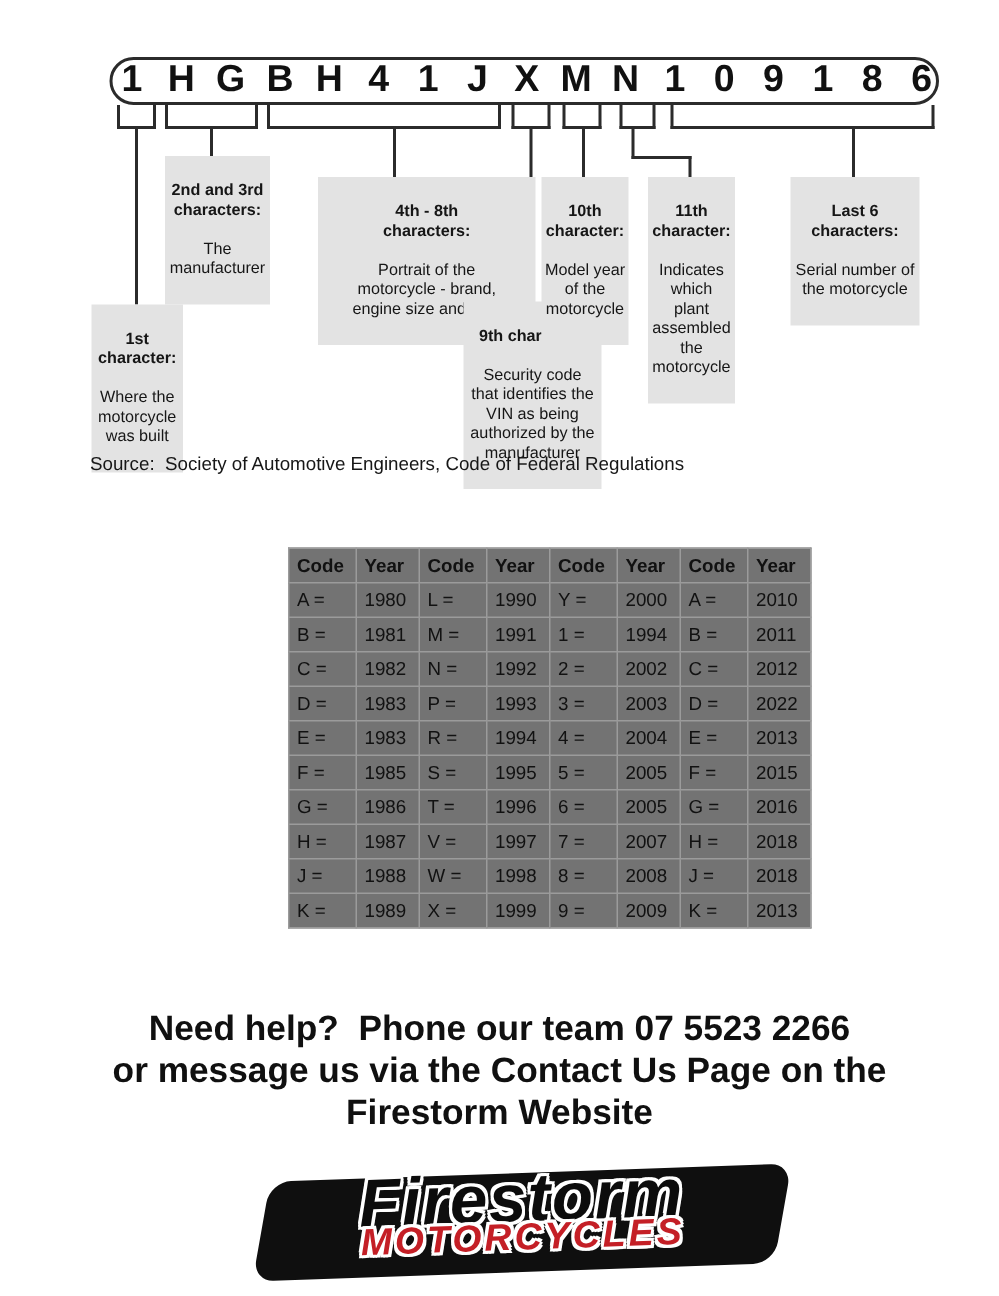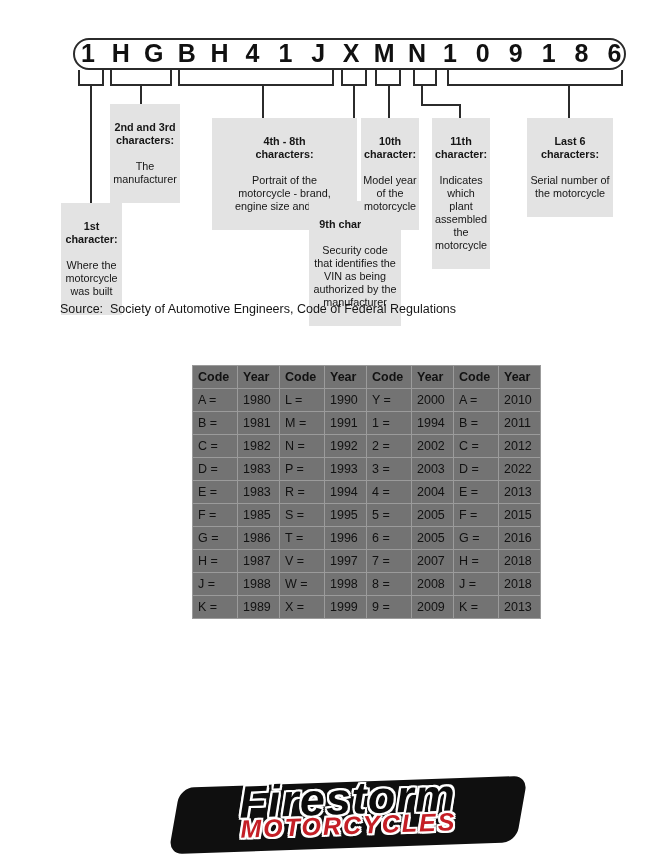--- a/index.html
+++ b/index.html
@@ -254,20 +254,23 @@
           <td>X =</td>
           <td>1999</td>
           <td>9 =</td>
           <td>2009</td>
           <td>K =</td>
           <td>2013</td>
         </tr>
       </tbody>
   </table>
 
+  <div class="help">Need help?  Phone our team 07 5523 2266
+or message us via the Contact Us Page on the
+Firestorm Website</div>
 
   <div class="logo-shell">
     <div class="logo-bg"></div>
     <div class="logo-brand">Firestorm</div>
     <div class="logo-sub">MOTORCYCLES</div>
   </div>
 
 </div>
 
 </body></html>

